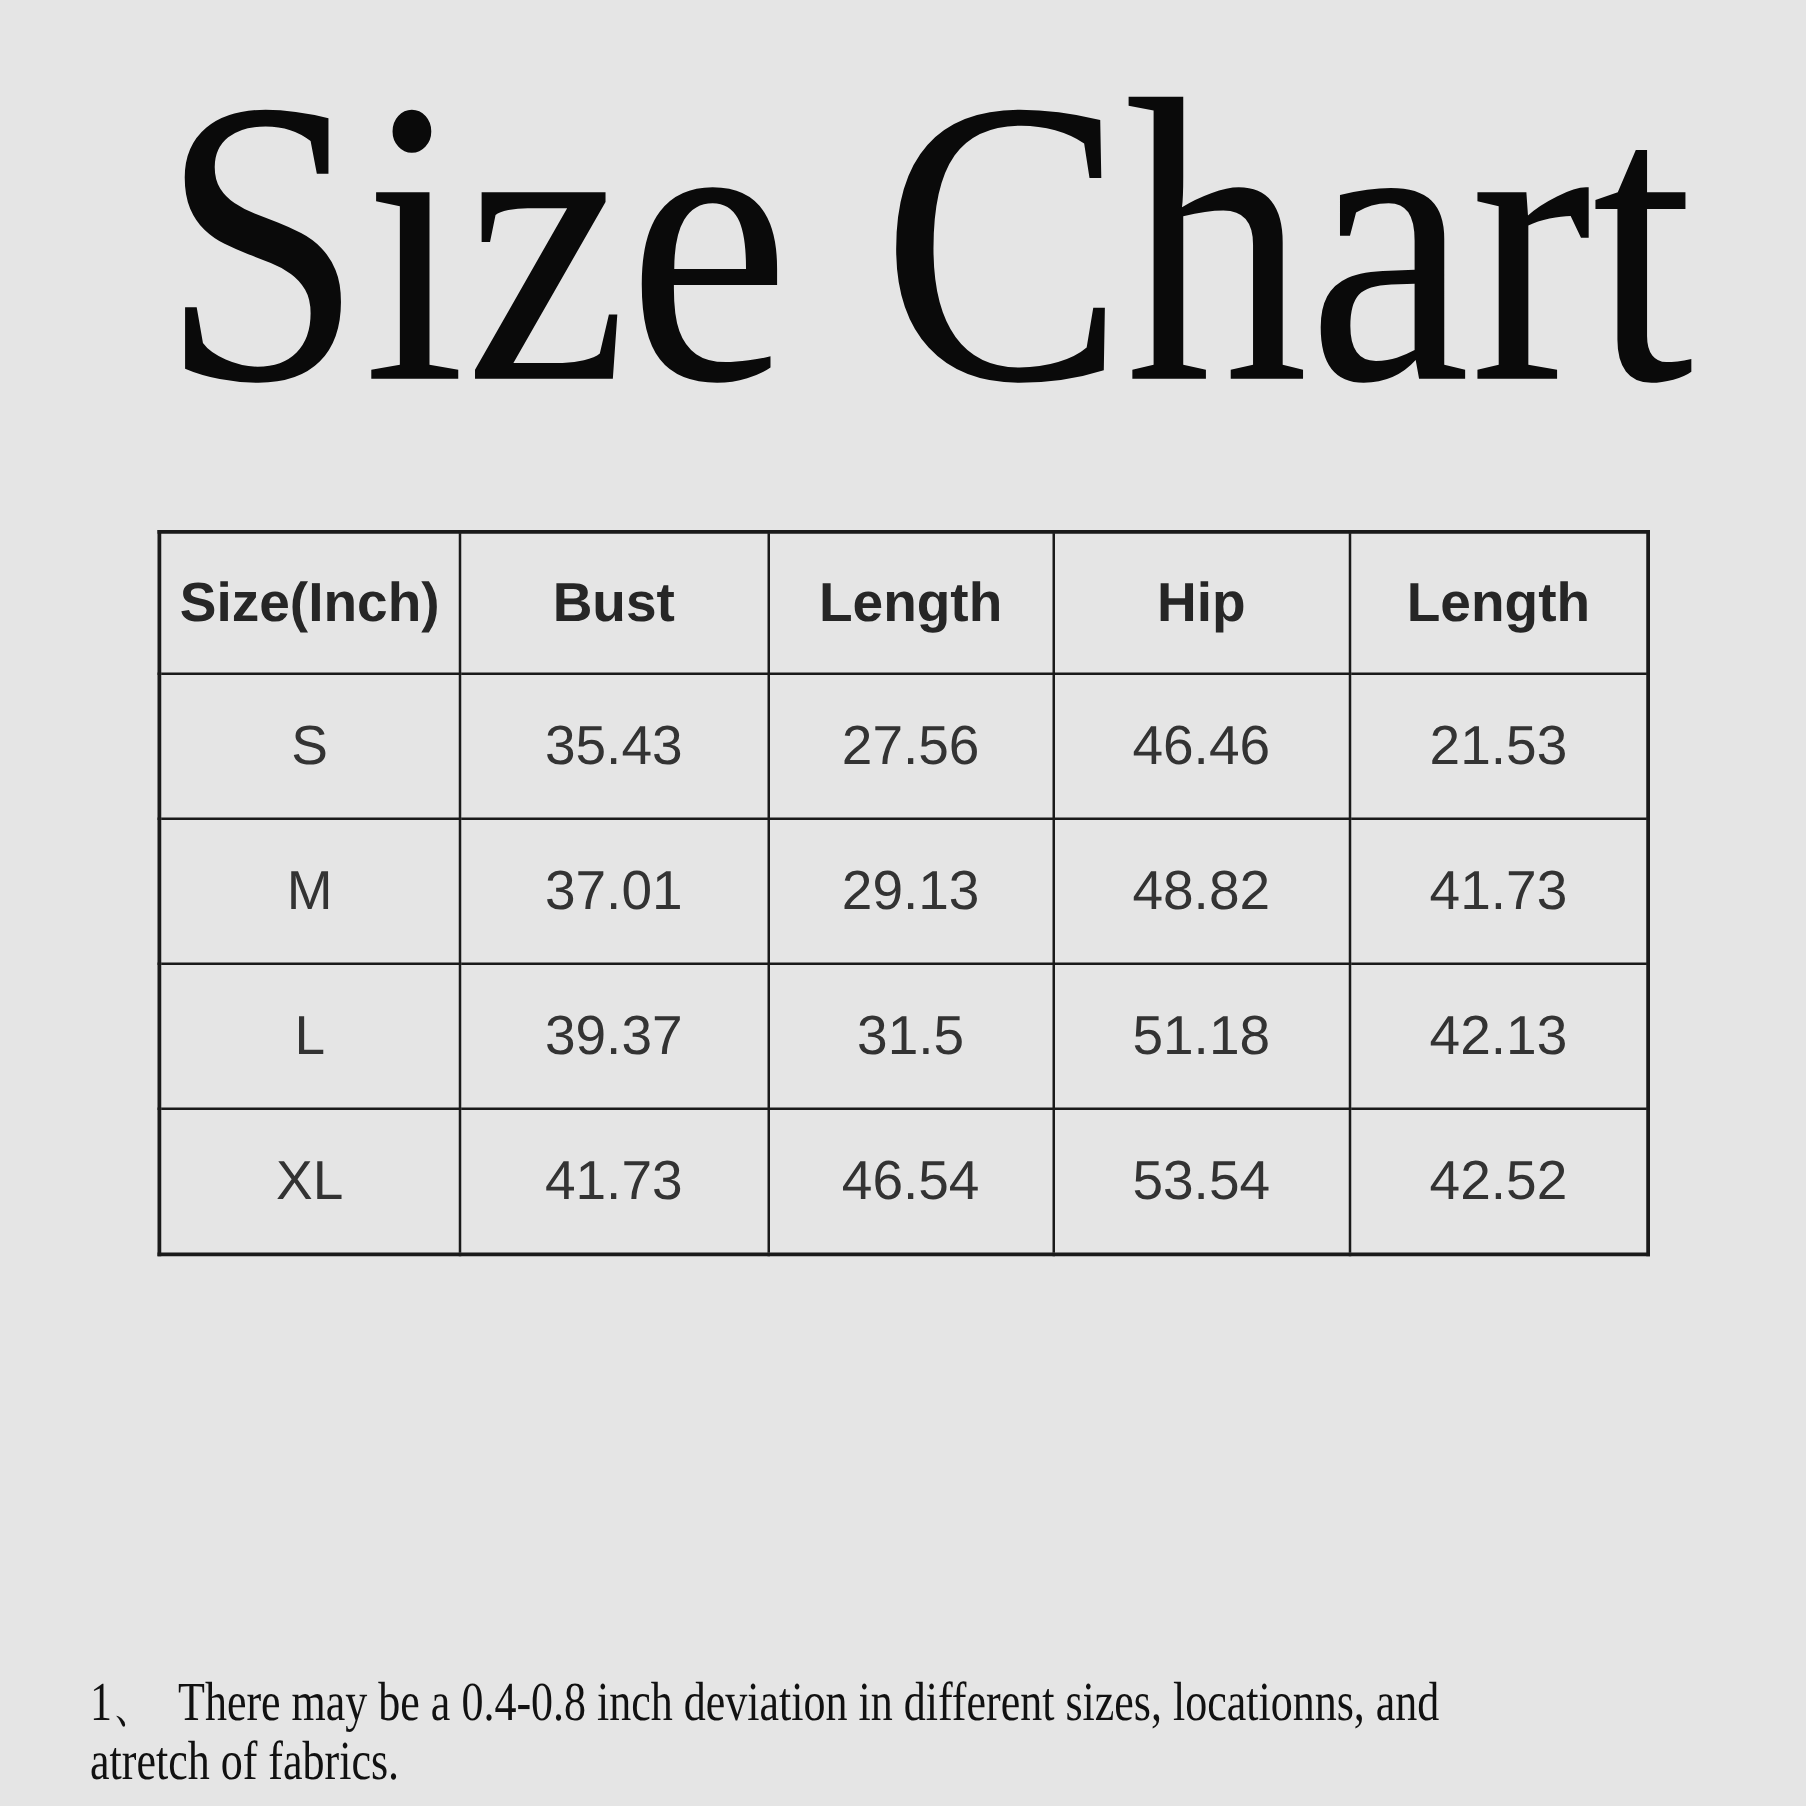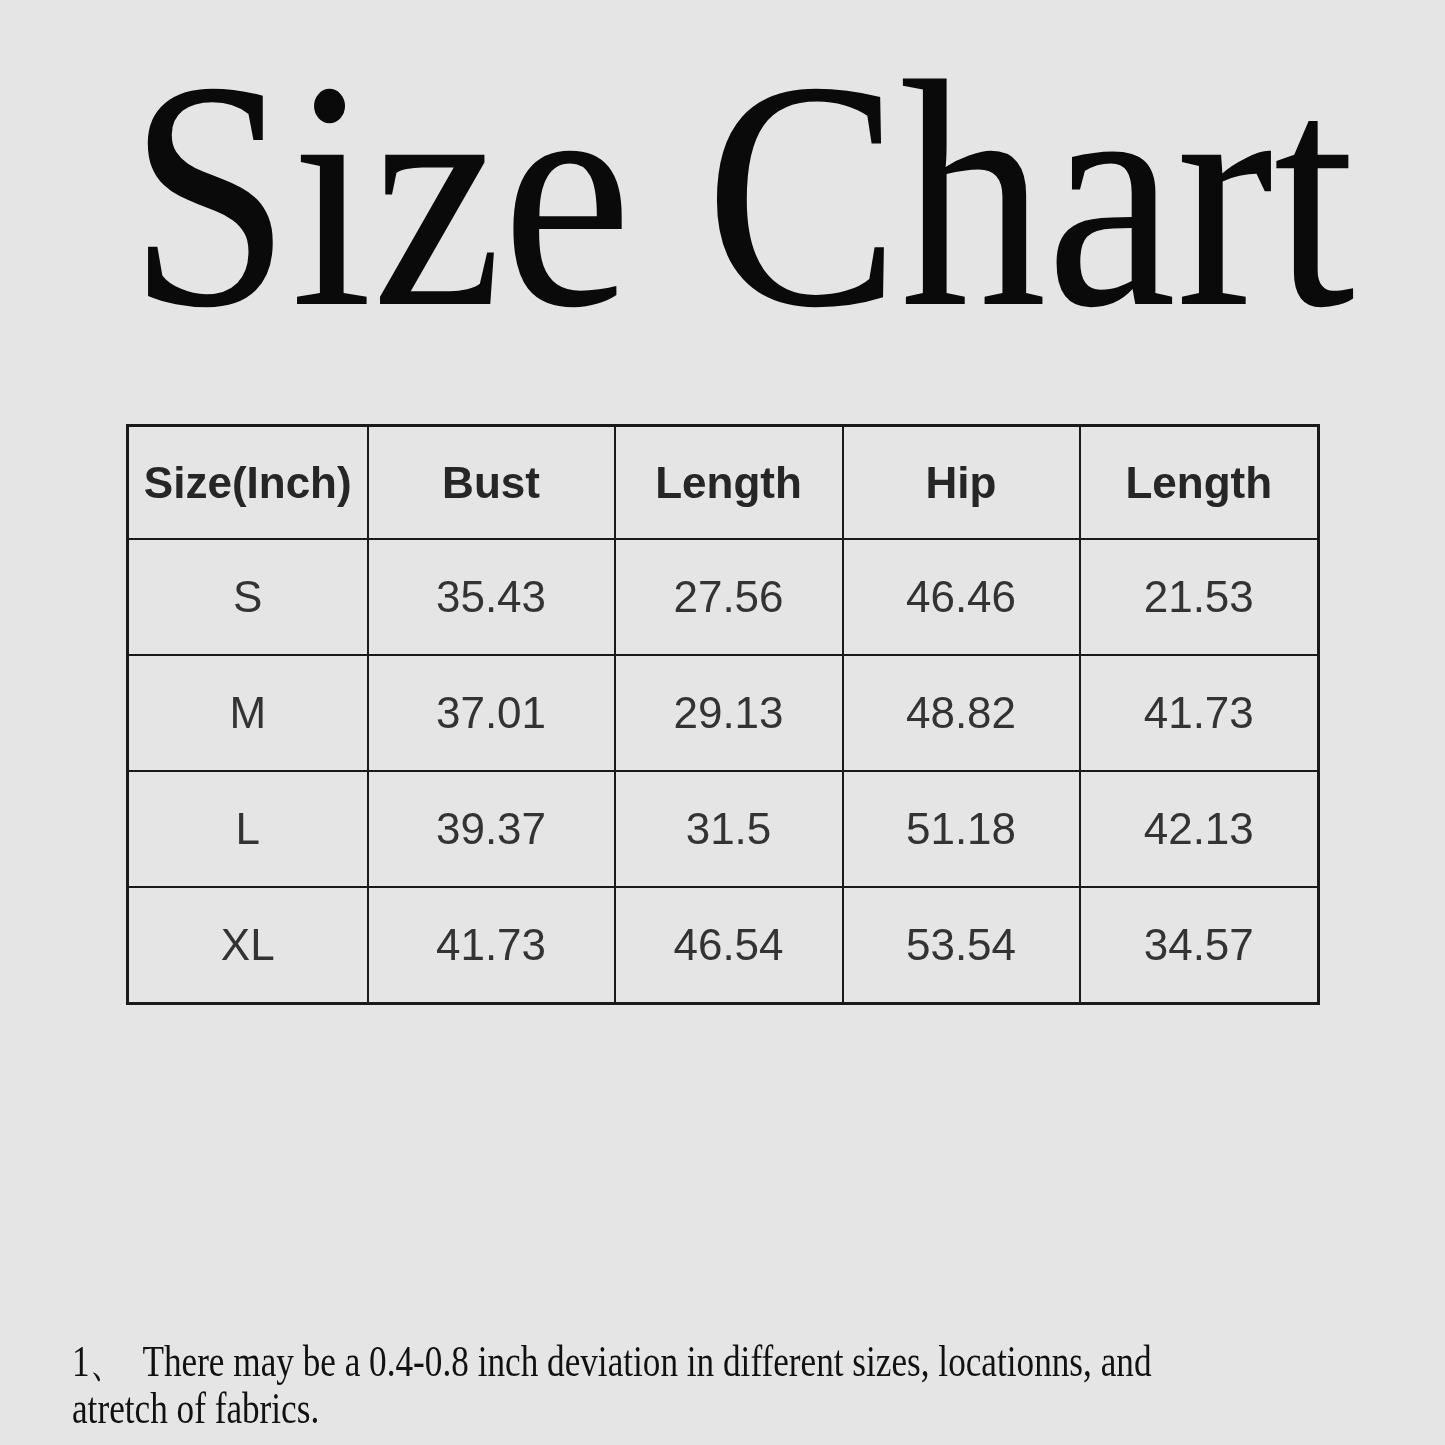--- a/index.html
+++ b/index.html
@@ -116,21 +116,21 @@
         <td>39.37</td>
         <td>31.5</td>
         <td>51.18</td>
         <td>42.13</td>
       </tr>
       <tr>
         <td>XL</td>
         <td>41.73</td>
         <td>46.54</td>
         <td>53.54</td>
-        <td>34.57</td>
+        <td>42.52</td>
       </tr>
     </tbody>
   </table>
 
   <div class="notes">
     <div class="note-line">1、  There may be a 0.4-0.8 inch deviation in different sizes, locationns, and atretch of fabrics.</div>
     
   </div>
 
 </div>

